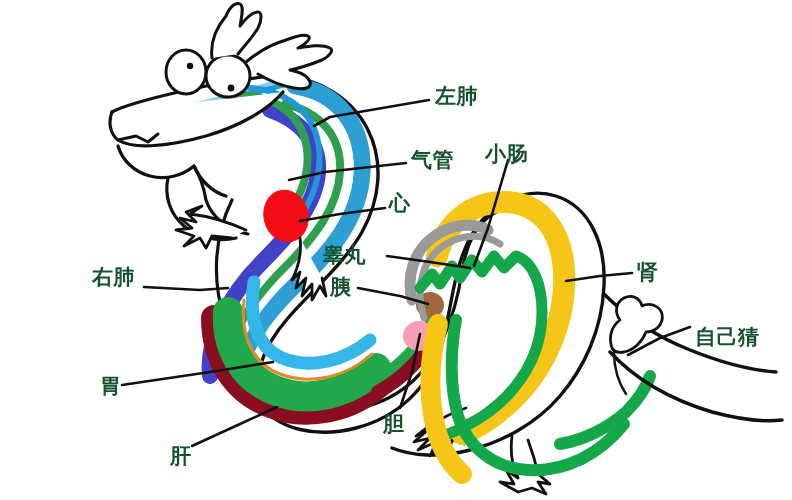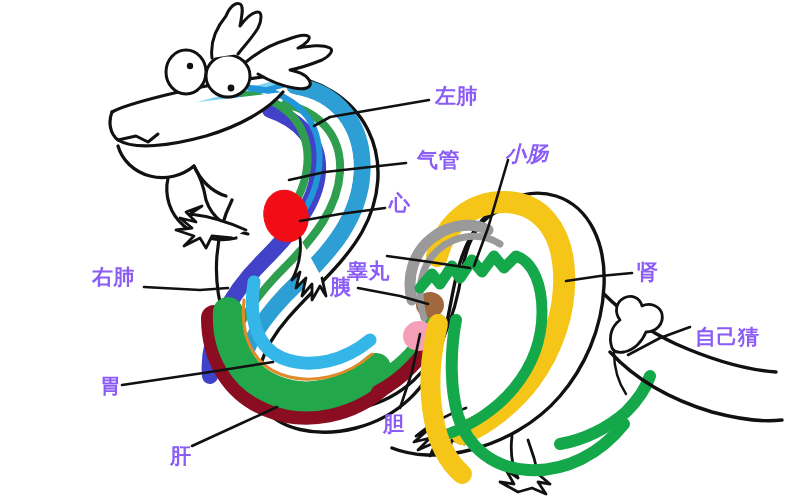--- a/index.html
+++ b/index.html
@@ -24,21 +24,21 @@
     top: 0;
     width: 792px;
     height: 500px;
   }
   .label-text {
     position: absolute;
     font-family: "DejaVu Sans", "Liberation Sans", sans-serif;
     font-weight: 700;
     font-size: 21px;
     line-height: 1;
-    color: #8b5cf6;
+    color: #14532d;
     white-space: nowrap;
     letter-spacing: 0.5px;
     user-select: none;
   }
 </style>
 </head>
 <body>
 
 <div id="stage">
 
@@ -265,24 +265,24 @@
         <polyline points="122,385 210,372 273,362"></polyline>
         <polyline points="192,446 240,424 277,407"></polyline>
         <polyline points="400,408 412,372 420,334"></polyline>
         <polyline points="632,273 600,276 566,281"></polyline>
         <polyline points="690,327 660,338 628,355"></polyline>
       </g>
   </svg>
 
   <div id="labels-layer">
       <div class="label-text" style="left: 435px; top: 86px;">左肺</div>
-      <div class="label-text" style="left: 411px; top: 150px; margin-left: 6px;">气管</div>
+      <div class="label-text" style="left: 411px; top: 150px;">气管</div>
       <div class="label-text" style="left: 389px; top: 193px;">心</div>
-      <div class="label-text" style="left: 505px; top: 144px; font-style: italic;">小肠</div>
-      <div class="label-text" style="left: 347px; top: 245px; margin-top: 16px;">睾丸</div>
+      <div class="label-text" style="left: 485px; top: 144px;">小肠</div>
+      <div class="label-text" style="left: 323px; top: 245px;">睾丸</div>
       <div class="label-text" style="left: 330px; top: 277px;">胰</div>
       <div class="label-text" style="left: 92px; top: 267px;">右肺</div>
       <div class="label-text" style="left: 100px; top: 376px;">胃</div>
       <div class="label-text" style="left: 170px; top: 446px;">肝</div>
       <div class="label-text" style="left: 383px; top: 414px;">胆</div>
       <div class="label-text" style="left: 637px; top: 262px;">肾</div>
       <div class="label-text" style="left: 695px; top: 327px;">自己猜</div>
     </div>
 
 </div>

